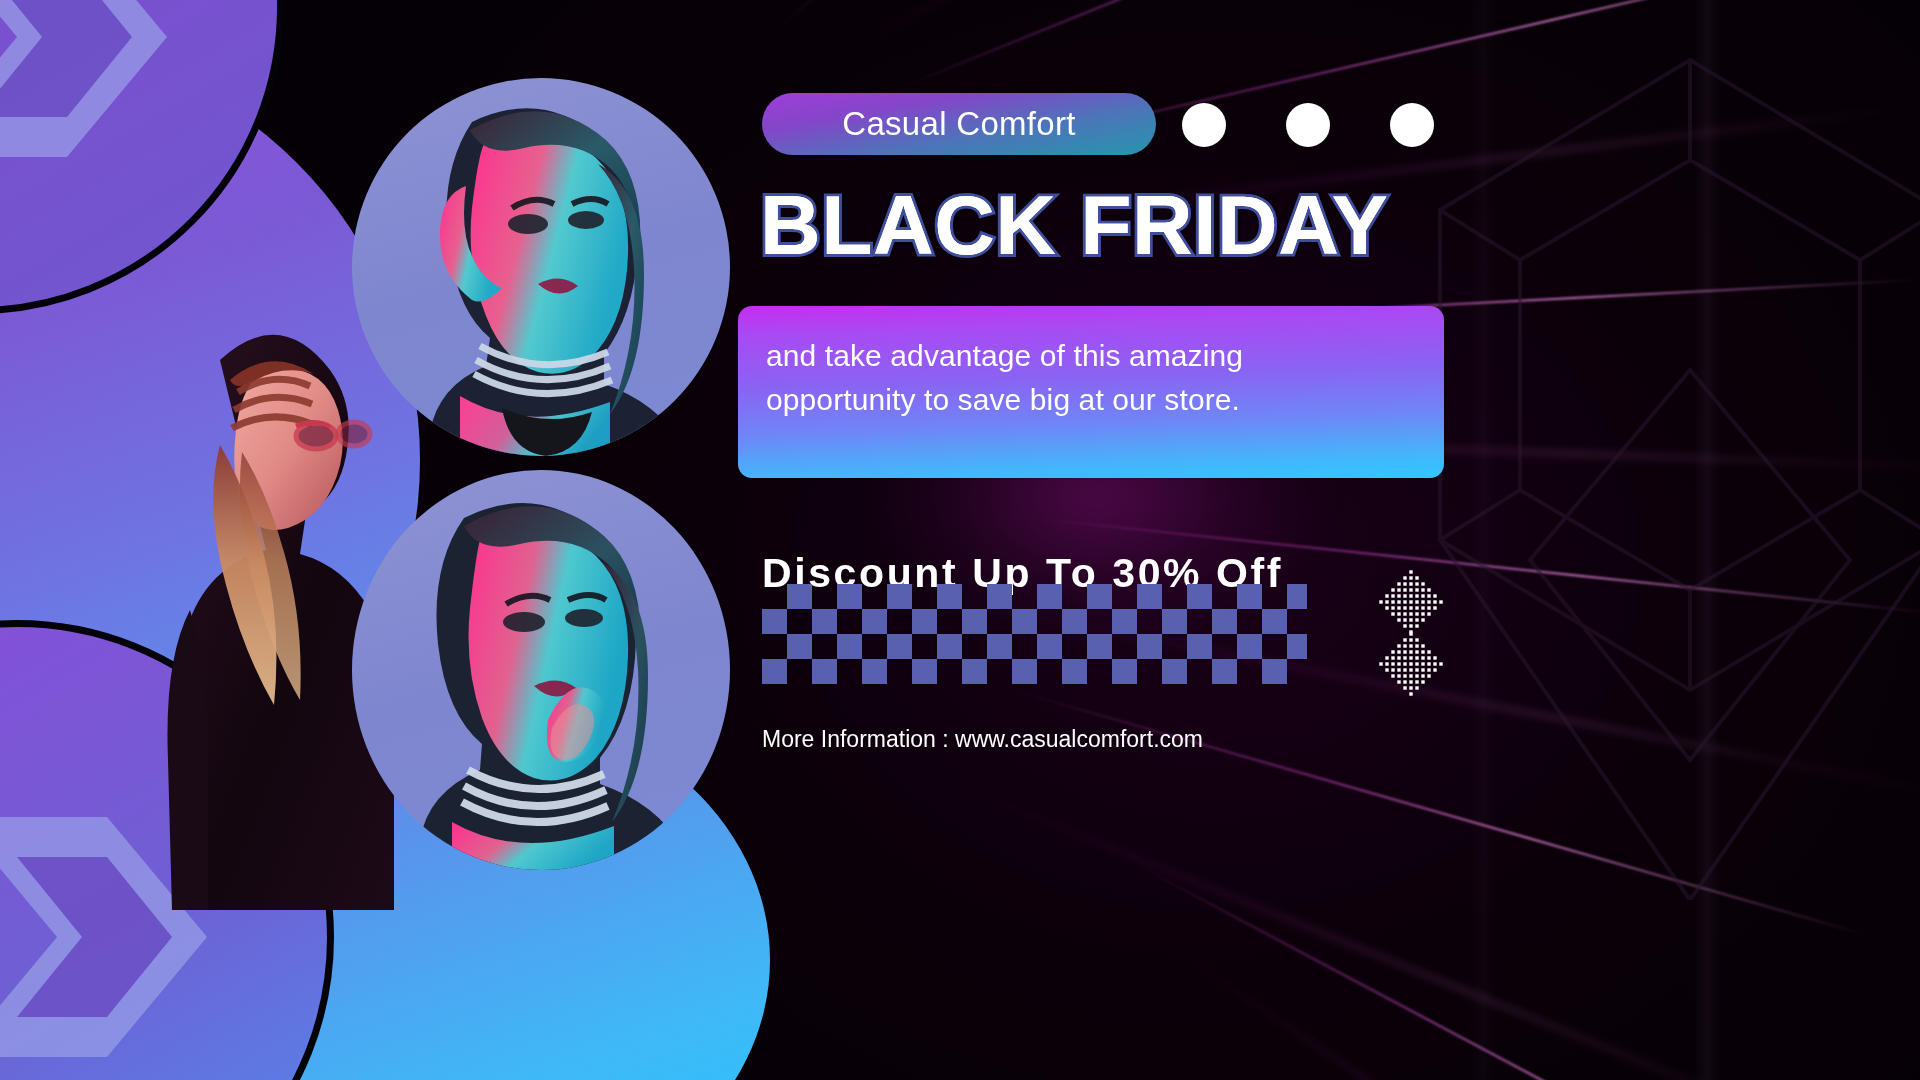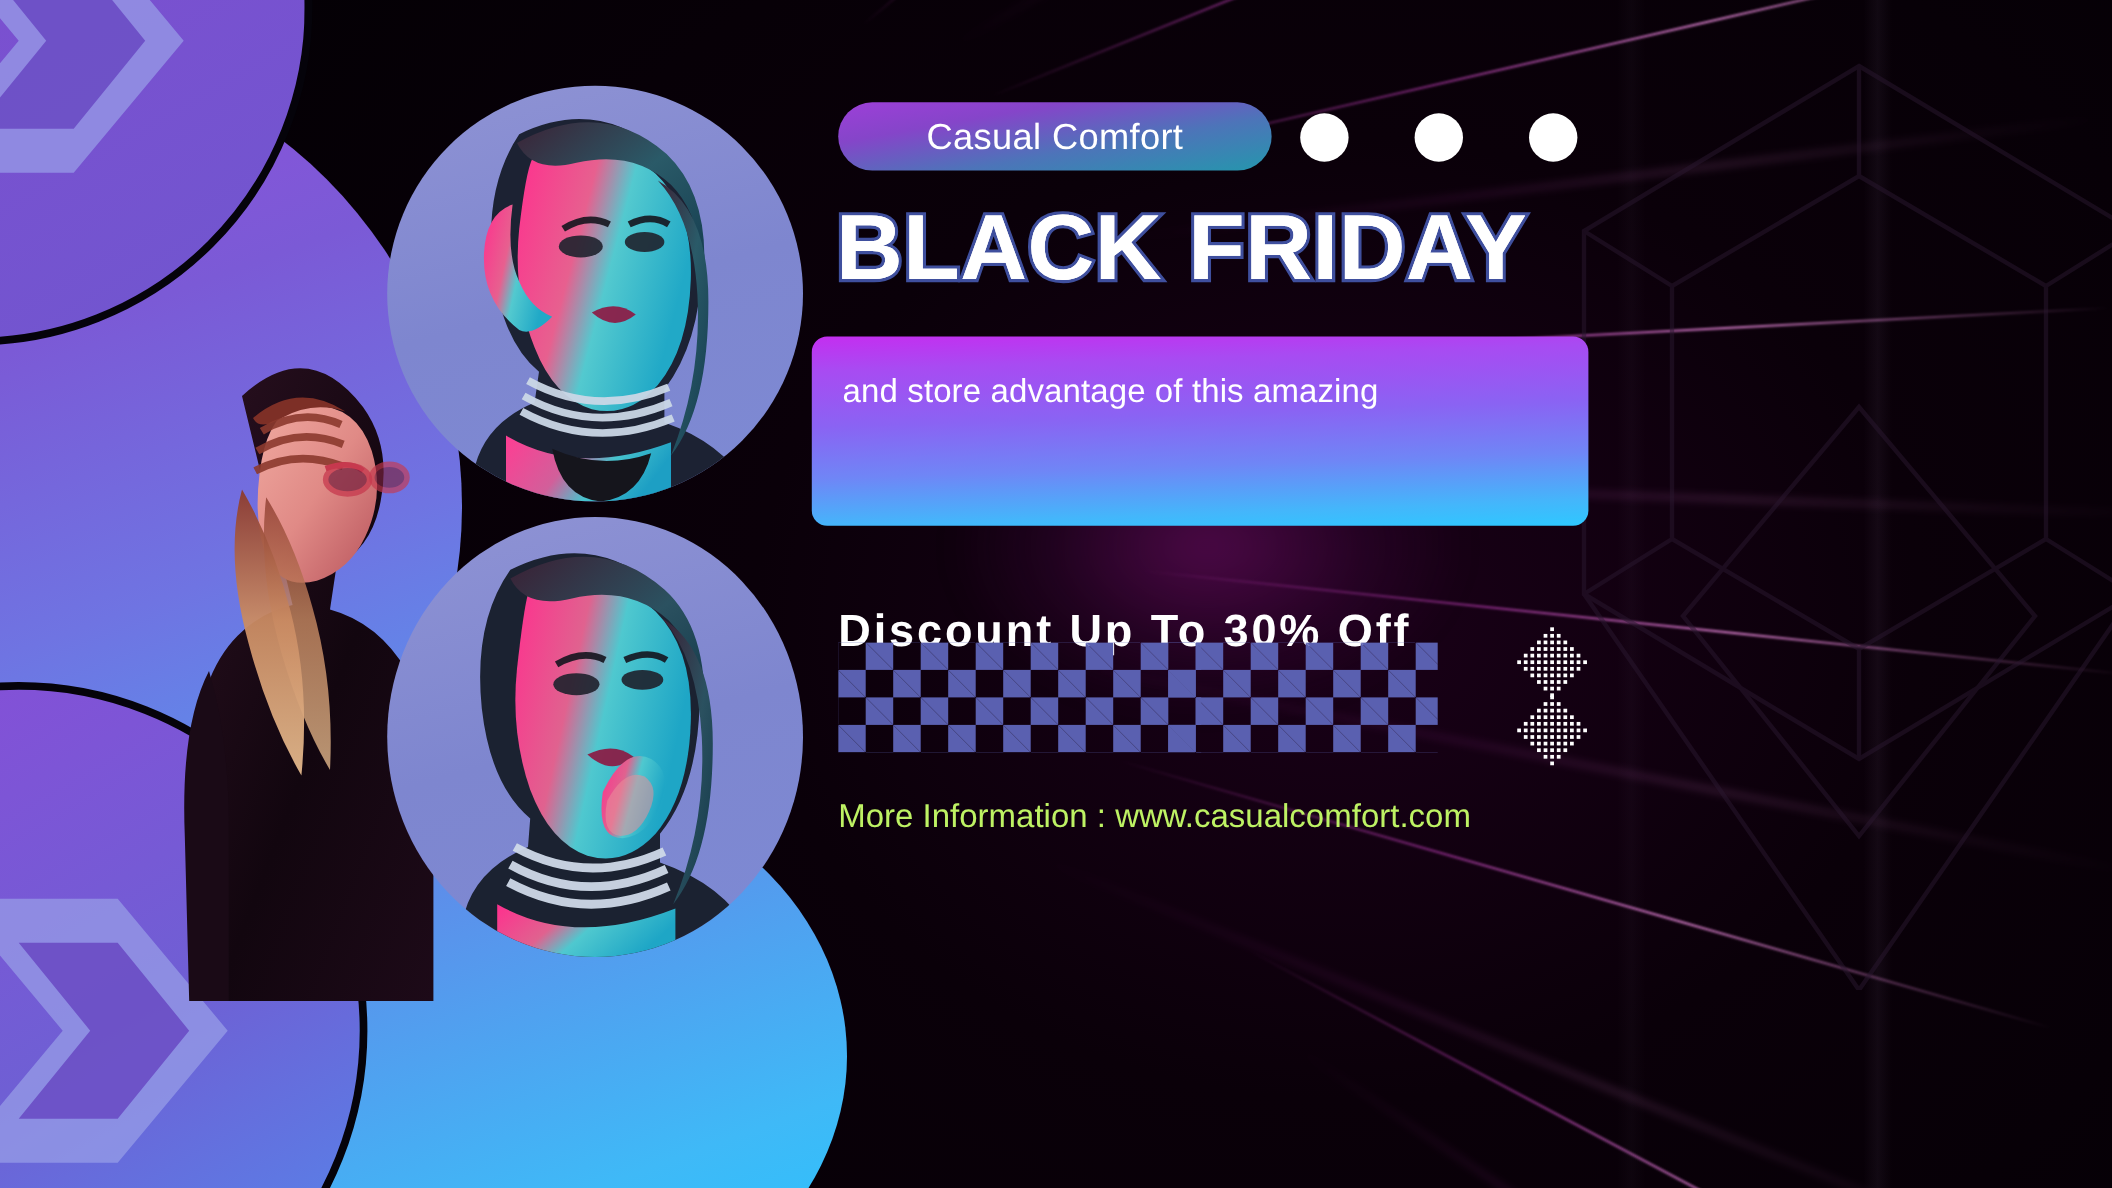--- a/index.html
+++ b/index.html
@@ -79,21 +79,21 @@
   .checker{position:absolute;top:0;height:100px;
     background-image:
       linear-gradient(45deg,#5a60b0 25%, transparent 25%, transparent 75%, #5a60b0 75%),
       linear-gradient(45deg,#5a60b0 25%, transparent 25%, transparent 75%, #5a60b0 75%);
     background-size:50px 50px;background-position:0 0,25px 25px;}
   .ck1{left:0;width:330px;}
   .ck2{left:300px;width:245px;}
 
   .diamonds{position:absolute;left:610px;top:568px;width:90px;height:130px;}
 
-  .more{position:absolute;left:6px;top:726px;width:700px;color:#bef264;font-size:30px;white-space:nowrap;}
+  .more{position:absolute;left:6px;top:726px;width:700px;color:#ffffff;font-size:23px;white-space:nowrap;}
 </style>
 </head>
 <body>
 
 <div id="stage">
 
   <div class="bg-base"></div>
   <div class="glow-core"></div>
 
   <div class="streaks">
@@ -271,21 +271,22 @@
     <div class="dots">
       <div class="dot" style="left:0;"></div>
       <div class="dot" style="left:104px;"></div>
       <div class="dot" style="left:208px;"></div>
     </div>
 
     <div class="headline">BLACK FRIDAY</div>
     <div class="headline-fill">BLACK FRIDAY</div>
 
     <div class="para">
-      <p>and store advantage of this amazing</p>
+      <p>and take advantage of this amazing</p>
+      <p>opportunity to save big at our store.</p>
     </div>
 
     <div class="discount">Discount Up To 30% Off</div>
 
     <div class="checkwrap">
       <div class="checker ck1"></div>
       <div class="checker ck2"></div>
     </div>
 
     <svg class="diamonds" viewBox="0 0 90 130">

